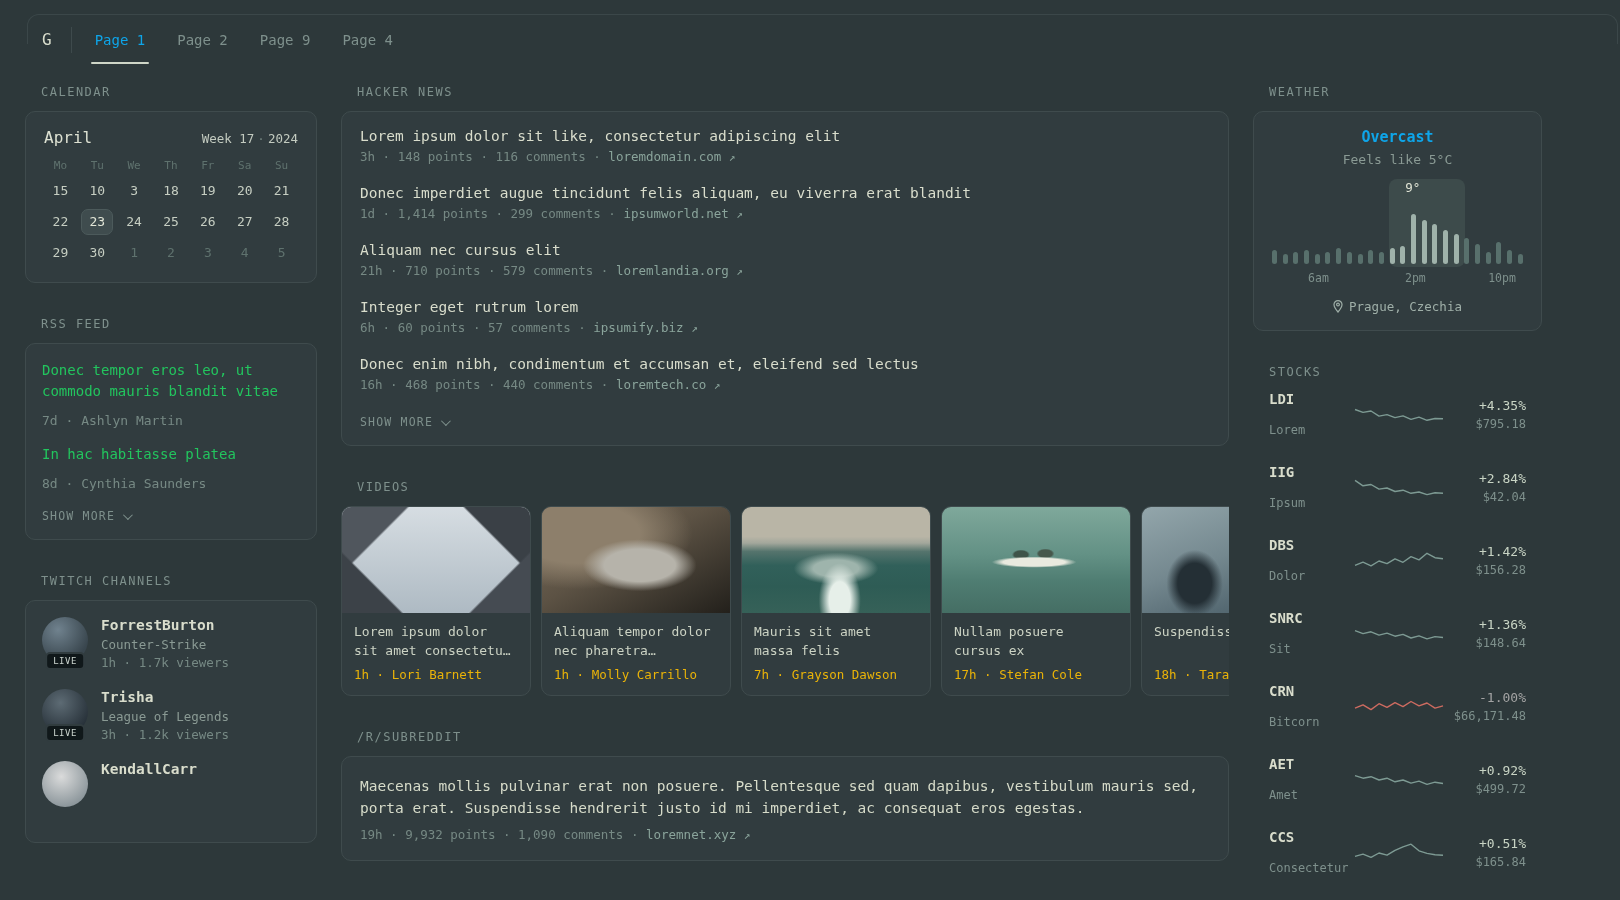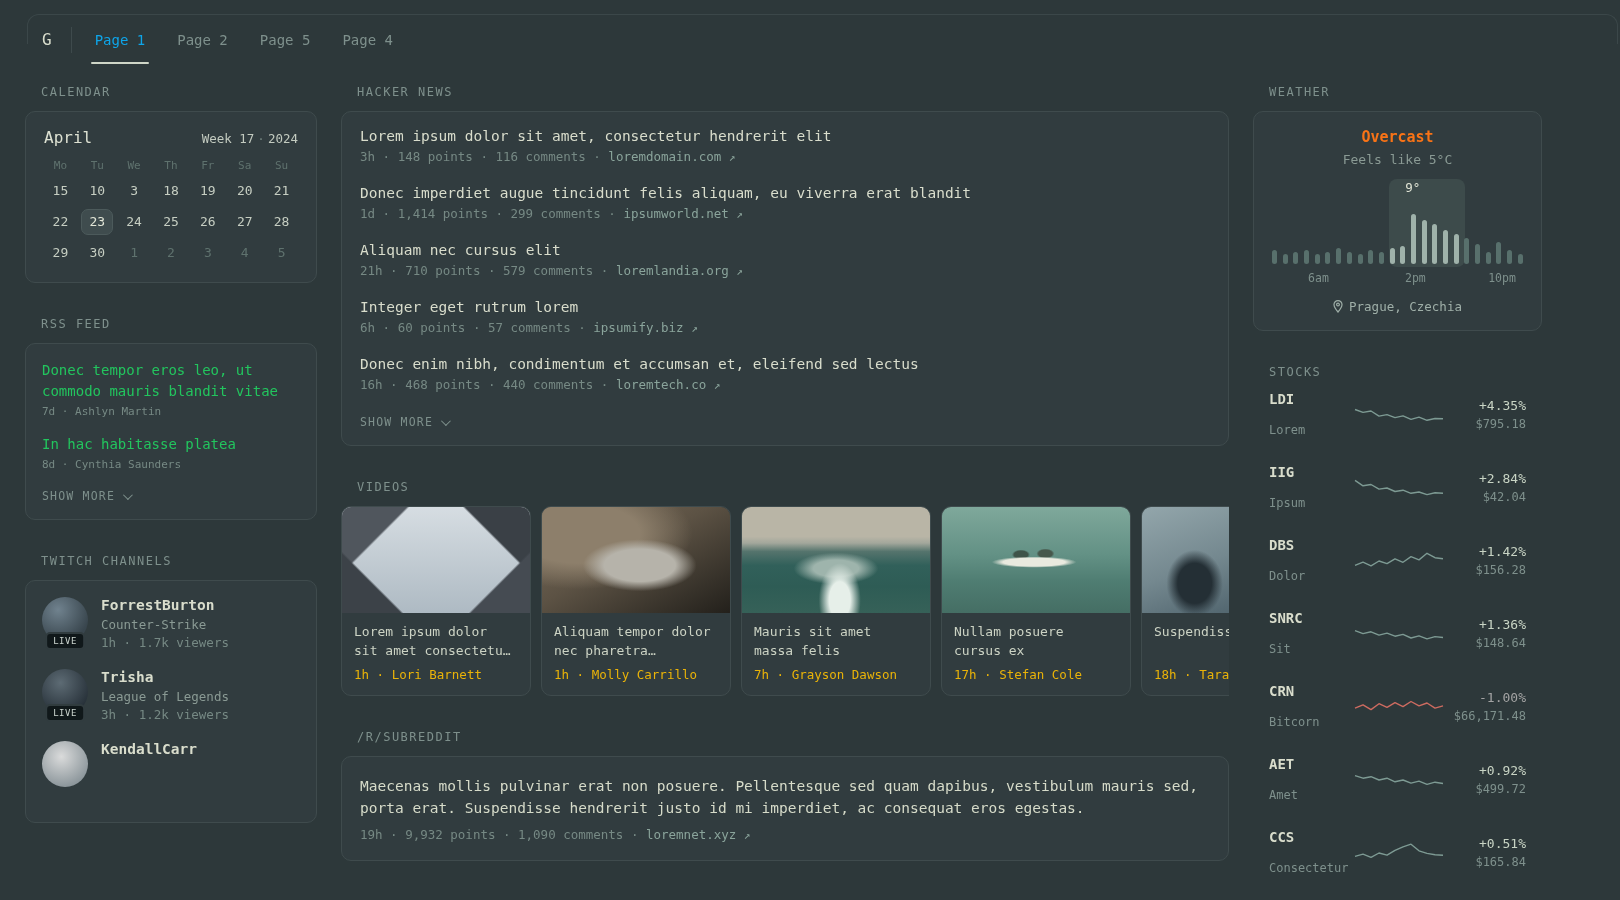--- a/index.html
+++ b/index.html
@@ -60,21 +60,21 @@
   .cal-day{ font-size:13px; color:#c6cec2; line-height:26px; height:26px; }
   .cal-day.dim{ color:#5f726e; }
   .cal-day.sel{
     background:#3f4c4e; border:1px solid #4c5a5b; border-radius:7px;
     color:#e2e6d7; line-height:24px; width:32px; margin:0 auto;
   }
 
   
   .feed-item{ margin-bottom:16px; }
   .feed-title{ font-size:14px; line-height:1.5; color:#22c55e; display:block; text-decoration:none; cursor:pointer; }
-  .feed-meta{ font-size:11px; color:#768984; margin-top:3px; }
+  .feed-meta{ font-size:13px; color:#768984; margin-top:11px; }
   .show-more{
     background:none; border:none; font-family:inherit;
     font-size:11.5px; letter-spacing:1.2px; color:#7e908c;
     display:flex; align-items:center; gap:8px; cursor:pointer; padding:2px 0 0 0;
   }
   .chev{
     width:7px; height:7px; border-right:1.5px solid currentColor; border-bottom:1.5px solid currentColor;
     transform:rotate(45deg) translateY(-2px); display:inline-block;
   }
   .hn-item{ margin-bottom:21px; }
@@ -128,21 +128,21 @@
     linear-gradient(180deg, #7fa89b, #639185 45%, #4f7d72 70%, #456e64); }
   .thumb-5{ background:
     radial-gradient(ellipse 20% 42% at 28% 72%, #242f35 0 45%, rgba(0,0,0,0) 75%),
     linear-gradient(160deg, #93a6ab, #74888f 45%, #566a73 75%, #475962); }
 
   
   .sr-text{ font-size:14.5px; line-height:1.55; color:#d6dbc9; text-decoration:none; cursor:pointer; display:block; }
   .sr-meta{ font-size:12.5px; color:#768984; margin-top:7px; }
 
   
-  .w-cond{ text-align:center; font-size:15px; font-weight:700; color:#f97316; }
+  .w-cond{ text-align:center; font-size:15px; font-weight:700; color:#0ea5e9; }
   .w-feels{ text-align:center; font-size:13px; color:#8a9a94; margin-top:6px; }
   .w-chart{ position:relative; height:88px; margin-top:12px; }
   .w-band{
     position:absolute; left:46.5%; width:30%; top:0; bottom:0;
     background:#3d4b4b; border-radius:8px;
   }
   .w-temp{
     position:absolute; top:1px; left:56%; transform:translateX(-50%);
     font-size:12.5px; color:#e0e4d5;
   }
@@ -178,21 +178,21 @@
 
 <div class="page">
 
   <header class="topbar">
     <div class="top-frame"></div>
     <span class="logo">G</span>
     <span class="vdiv"></span>
     <nav class="tabs">
       <a class="tab active">Page 1</a>
       <a class="tab">Page 2</a>
-      <a class="tab">Page 5</a>
+      <a class="tab">Page 9</a>
       <a class="tab">Page 4</a>
     </nav>
   </header>
 
   <div class="columns">
 
     <aside class="col-left">
 
       <section class="widget">
         <h2 class="sec">CALENDAR</h2>
@@ -289,21 +289,21 @@
         </div>
       </section>
     </aside>
 
     <main class="col-mid">
 
       <section class="widget">
         <h2 class="sec">HACKER NEWS</h2>
         <div class="card" style="padding:16px 18px;">
           <article class="hn-item">
-            <a class="hn-title">Lorem ipsum dolor sit amet, consectetur hendrerit elit</a>
+            <a class="hn-title">Lorem ipsum dolor sit like, consectetur adipiscing elit</a>
             <div class="hn-meta">
               <span>3h · 148 points · 116 comments ·</span>
               <a class="domain"><span>loremdomain.com</span> <span class="ext">↗</span></a>
             </div>
           </article>
           <article class="hn-item">
             <a class="hn-title">Donec imperdiet augue tincidunt felis aliquam, eu viverra erat blandit</a>
             <div class="hn-meta">
               <span>1d · 1,414 points · 299 comments ·</span>
               <a class="domain"><span>ipsumworld.net</span> <span class="ext">↗</span></a>

